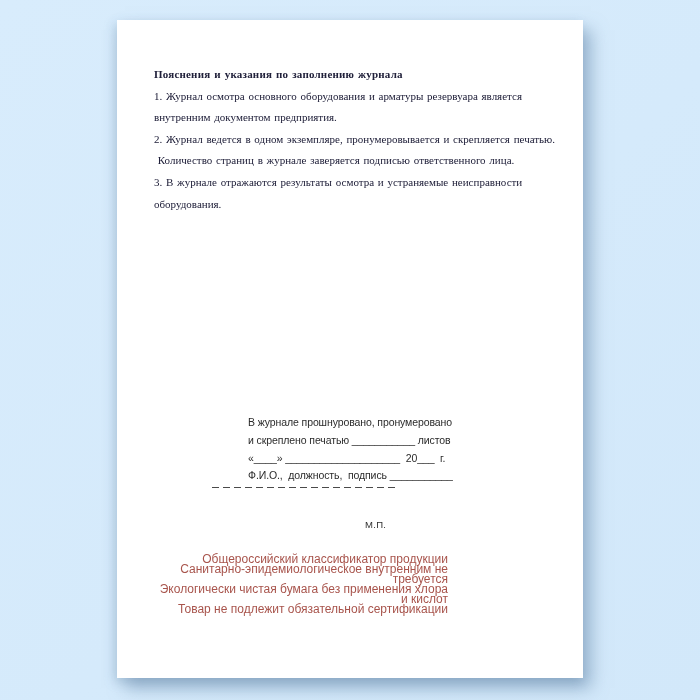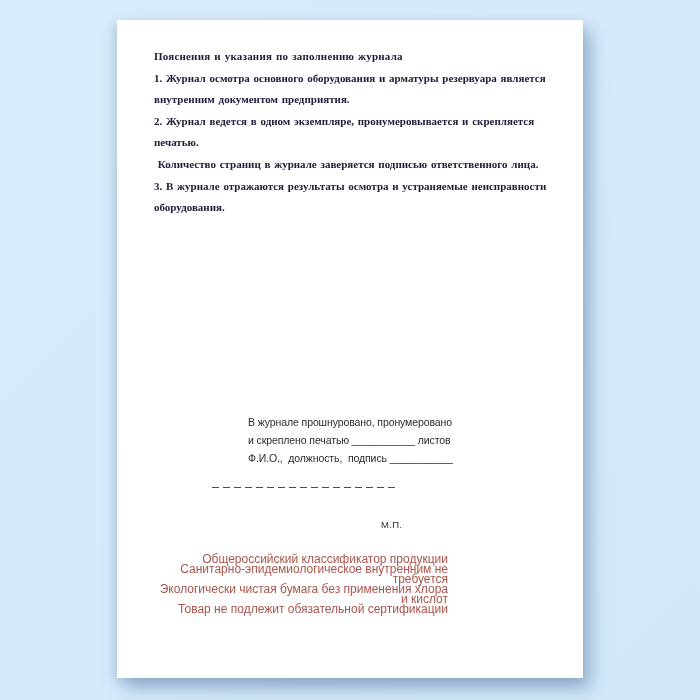--- a/index.html
+++ b/index.html
@@ -23,35 +23,34 @@
     width: 466px;
     height: 658px;
     background: #ffffff;
     box-shadow: 8px 10px 16px rgba(100, 135, 170, 0.55),
                 -3px 4px 10px rgba(100, 135, 170, 0.28);
   }
   
   .instructions {
     position: absolute;
     left: 37px;
-    top: 26px;
+    top: 44px;
     width: 412px;
     font-family: "Liberation Serif", serif;
     font-size: 11px;
     line-height: 21.6px;
     color: #20203a;
     word-spacing: 1px;
   }
   .instructions .h {
     font-weight: bold;
     letter-spacing: 0.2px;
   }
   .instructions .ln {
     white-space: pre-wrap;
-    font-weight: bold;
   }
   
   .binding {
     position: absolute;
     left: 95px;
     top: 394px;
     width: 186px;
     font-family: "Liberation Sans", sans-serif;
     font-size: 10.5px;
     line-height: 17.8px;
@@ -65,21 +64,21 @@
   .dashline {
     position: absolute;
     left: 95px;
     top: 467px;
     width: 186px;
     height: 1px;
     background: repeating-linear-gradient(90deg, #4a4a4a 0 7px, transparent 7px 11px);
   }
   .seal {
     position: absolute;
-    left: 264px;
+    left: 248px;
     top: 499px;
     font-size: 9.5px;
     color: #2f2f2f;
     letter-spacing: 0.3px;
   }
   
   .footer {
     position: absolute;
     left: 41px;
     top: 534px;
@@ -101,20 +100,21 @@
       <div class="ln">1. Журнал осмотра основного оборудования и арматуры резервуара является</div>
       <div class="ln">внутренним документом предприятия.</div>
       <div class="ln">2. Журнал ведется в одном экземпляре, пронумеровывается и скрепляется печатью.</div>
       <div class="ln"> Количество страниц в журнале заверяется подписью ответственного лица.</div>
       <div class="ln">3. В журнале отражаются результаты осмотра и устраняемые неисправности оборудования.</div>
     </div>
 
     <div class="binding">
       <div class="bln">В журнале прошнуровано, пронумеровано</div>
       <div class="bln">и скреплено печатью ___________ листов</div>
+      <div class="bln">«____» ____________________  20___  г.</div>
       <div class="bln">Ф.И.О.,  должность,  подпись ___________</div>
     </div>
     <div class="dashline"></div>
 
     <div class="seal">М.П.</div>
 
     <div class="footer">
       <div>Общероссийский классификатор продукции</div>
       <div>Санитарно-эпидемиологическое внутренним не требуется</div>
       <div>Экологически чистая бумага без применения хлора и кислот</div>

